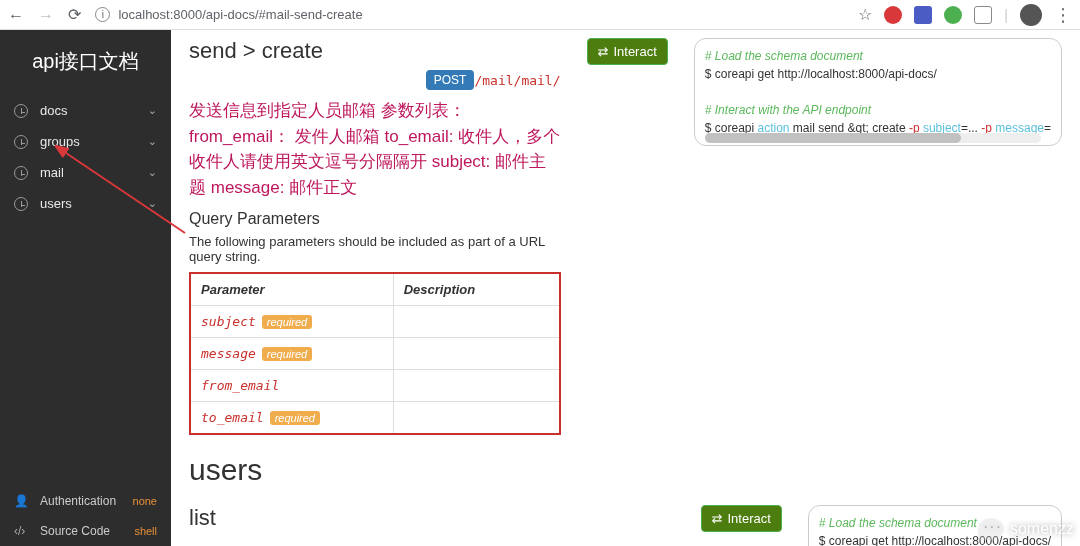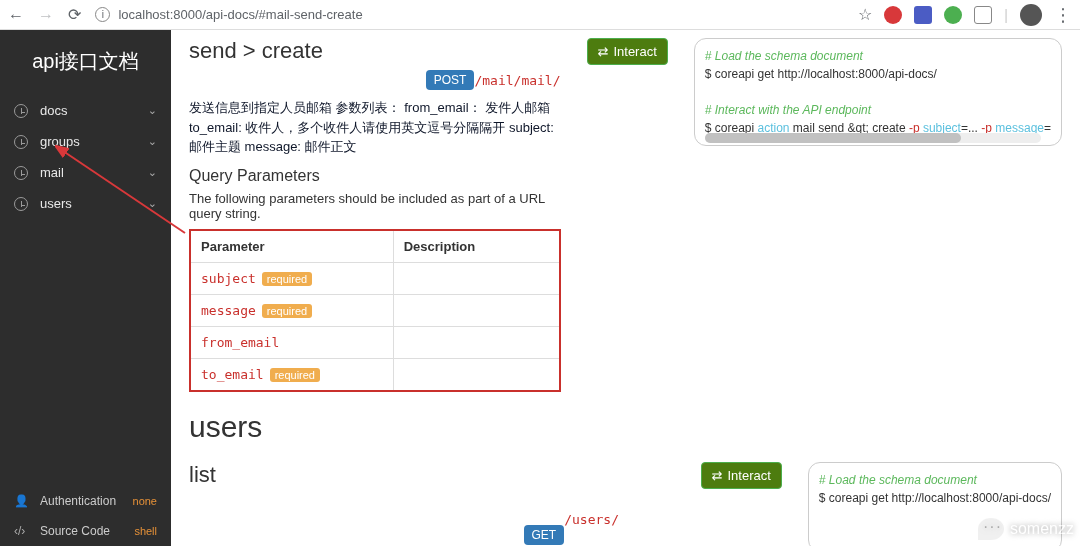--- a/index.html
+++ b/index.html
@@ -42,30 +42,30 @@
     .cols { display:flex; gap:26px; align-items:flex-start; }
     .col-left { width:430px; }
     .col-right { flex:1; }
     h3.ep { font-size:22px; font-weight:500; margin-bottom:6px; }
     h2.grp { font-size:30px; font-weight:500; margin:18px 0 10px; }
     .meta { display:flex; align-items:center; gap:0; margin-bottom:8px;justify-content:flex-end; }
     .method { display:inline-block; padding:3px 8px; border-radius:4px; color:#fff; font-size:12px; font-weight:500; }
     .m-post { background:#337ab7; }
     .m-get { background:#337ab7;margin-top:31px; }
     .path { color:#c9302c; font-family: Menlo, Consolas, monospace; font-size:13px; }
-    .desc { font-size:13px; color:#0f172a; line-height:1.5; margin-bottom:8px; }
+    .desc { font-size:17px; color:#be185d; line-height:1.5; margin-bottom:8px; }
     .qp-title { font-size:16px; font-weight:500; margin:10px 0 6px; }
     .qp-sub { font-size:13px; color:#333; margin-bottom:8px; }
 
     .interact-row { text-align:right; margin-bottom:8px; }
     .btn-interact { background:#4d7c0f; color:#fff; border:1px solid #4cae4c; border-radius:4px; padding:5px 10px; font-size:13px; cursor:pointer; display:inline-flex; align-items:center; gap:5px; }
     .btn-interact::before { content:"⇄"; }
 
     .param-table { border:2px solid #c9302c; border-collapse:collapse; width:100%; }
-    .param-table th, .param-table td { border:1px solid #ddd; padding:8px 10px; font-size:13px; text-align:left; }
+    .param-table th, .param-table td { border:1px solid #ddd; padding:8px 10px; font-size:13px; text-align:left;font-style:italic; }
     .param-table th { font-weight:600; background:#fff; }
     .param-table th:first-child { width:55%; }
     .p-name { color:#c9302c; font-family: Menlo, Consolas, monospace; }
     .req-badge { background:#f0ad4e; color:#fff; font-size:11px; padding:1px 5px; border-radius:3px; margin-left:6px; }
 
     
     pre.code { background:#fff; border:1px solid #ccc; border-radius:12px; padding:8px 10px; font-family: Liberation Sans, sans-serif; font-size:12px; line-height:1.5; overflow-x:auto; white-space:pre; position:relative; margin-bottom:10px; }
     .c-comment { color:#5cb85c; font-style:italic; }
     .c-kw { color:#5bc0de; }
     .c-flag { color:#c9302c; }

